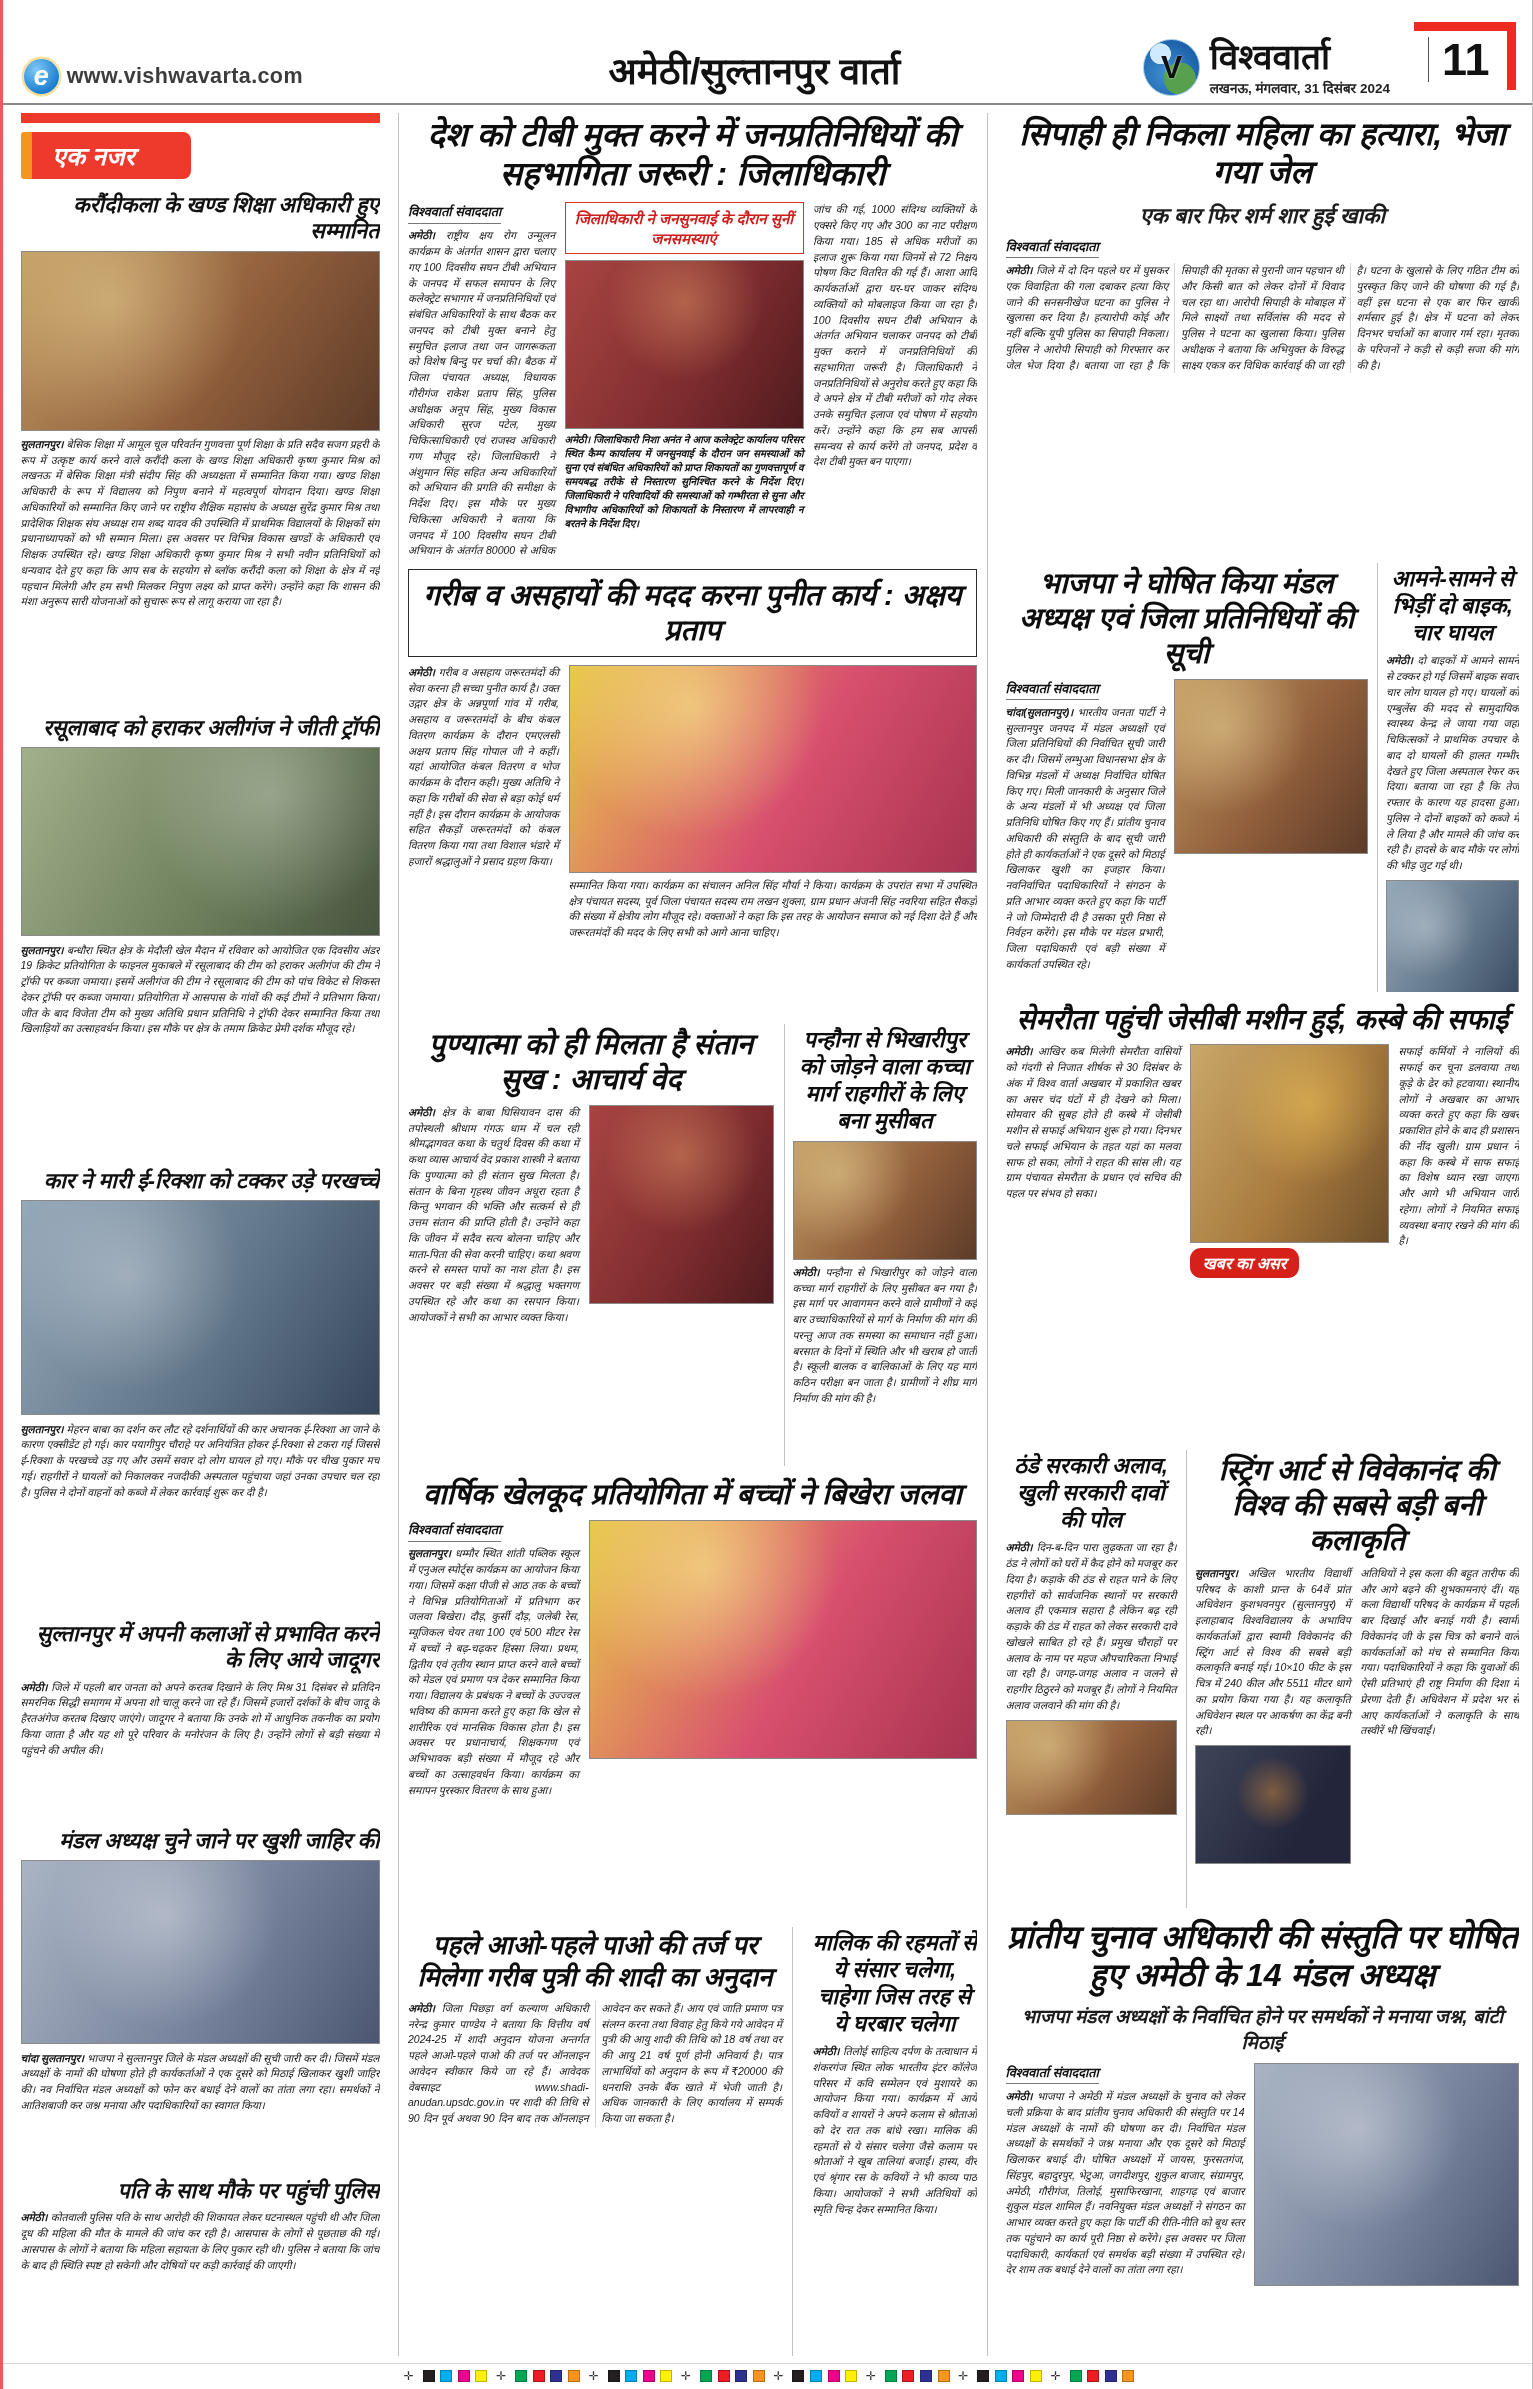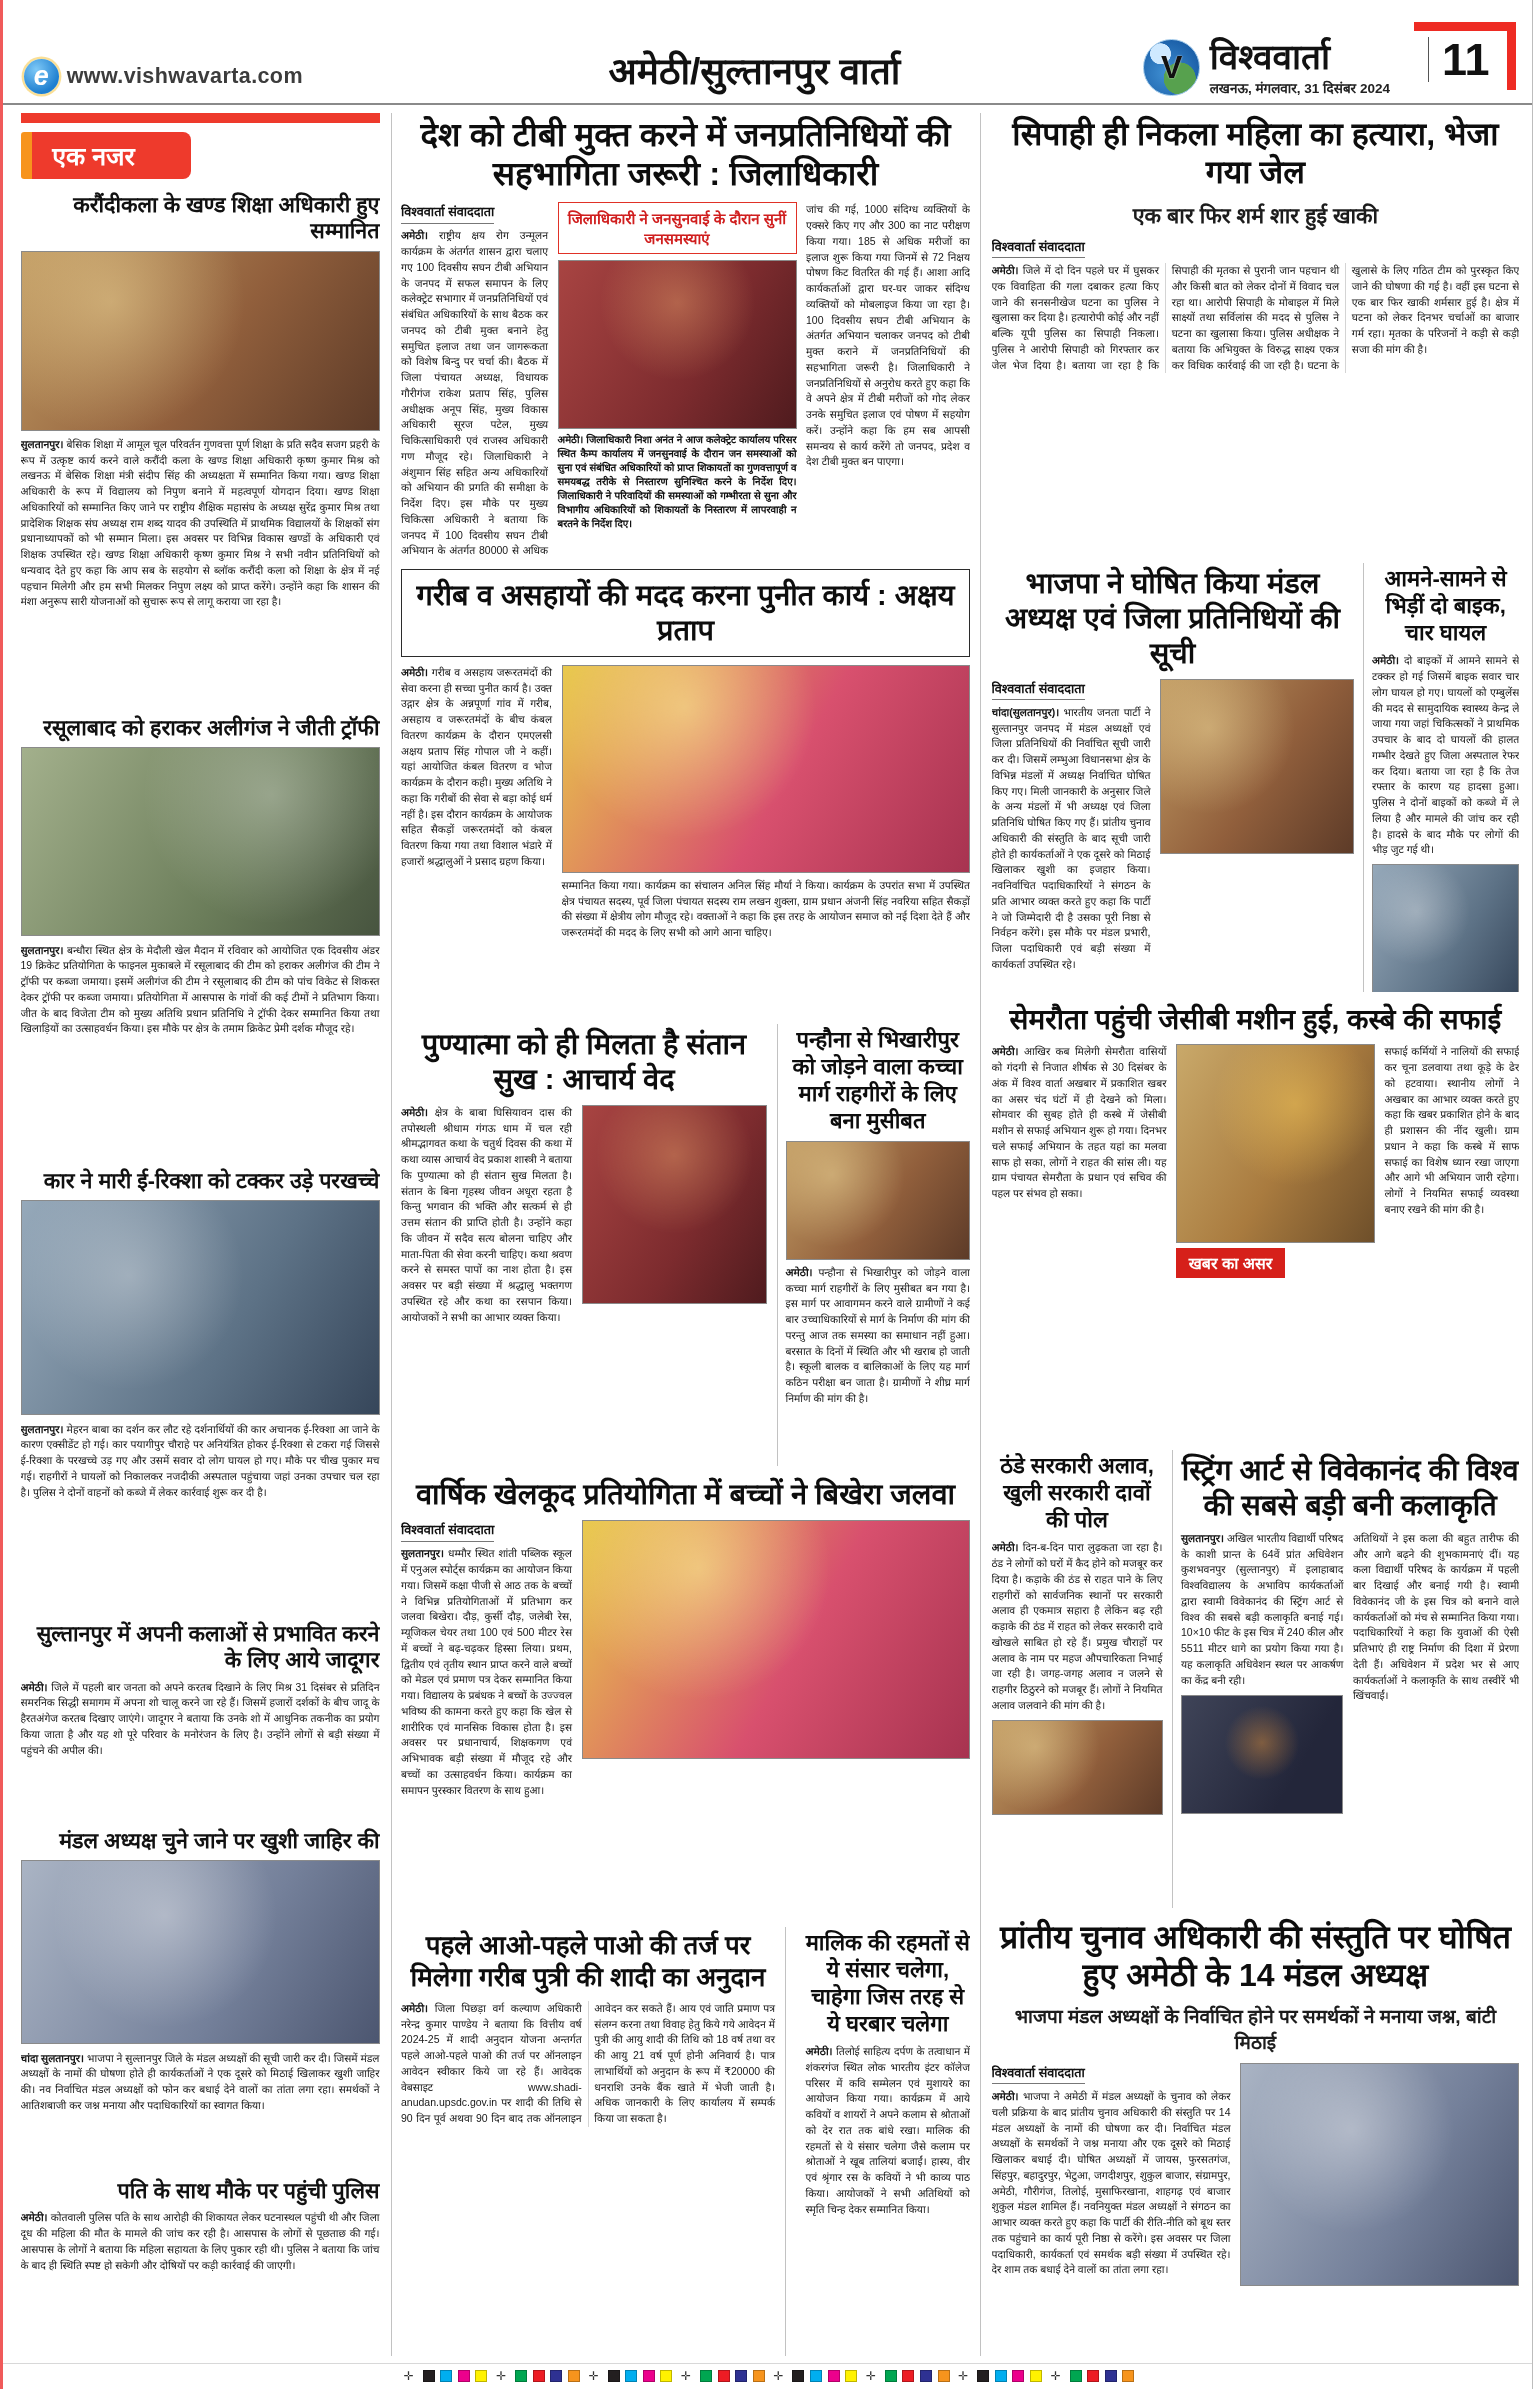--- a/index.html
+++ b/index.html
@@ -22,39 +22,39 @@
                            radial-gradient(circle at 65% 70%, #57a14e 0 30%, transparent 31%),
                            radial-gradient(circle at 40% 60%, #3f8fd2, #1b5fa8 75%);
                 border:1.6px solid #9ec7e8; display:flex; align-items:center; justify-content:center; }
   .logo-v { font-size:32px; font-weight:bold; color:#111; text-shadow:0 0 1.6px #fff; }
   .brand-txt .brand { font-size:35px; font-weight:bold; color:#111; line-height:1; }
   .brand-txt .date { font-size:13.5px; font-weight:bold; color:#222; margin-top:4.8px; }
   .pagenum { border-top:9.5px solid #ee2b23; border-right:9.5px solid #ee2b23; padding:6.4px 17.5px 8px 14.3px;
              margin-bottom:8px; display:flex; align-items:center; }
   .pagenum span { font-size:45px; font-weight:bold; color:#111; border-left:1.6px solid #555; padding-left:12.7px; line-height:1; }
   
-  .main { flex:1; display:flex; padding:8px 12.7px 6.4px 17.5px; gap:11px; }
+  .main { flex:1; display:flex; padding:8px 12.7px 6.4px 17.5px; gap:18px;font-style:italic; }
   .col-left  { width:359px; flex:none; }
   .col-center{ width:590px; flex:none; border-left:0.8px solid #c2c2c2; border-right:0.8px solid #c2c2c2; padding:0 9.5px; }
   .col-right { flex:1; }
   .art { overflow:hidden; margin-bottom:8px; }
   
   .h-left { font-size:21.5px; font-weight:bold; color:#111; line-height:1.22; margin:3.2px 0 6.4px;text-align:right; }
   .h-xl { font-size:33px; font-weight:bold; text-align:center; line-height:1.18; color:#0d0d0d; margin:3.2px 0 8px; }
   .h-lg { font-size:29px; font-weight:bold; text-align:center; line-height:1.2; color:#0d0d0d; margin:3.2px 0 8px; }
   .h-md { font-size:22px; font-weight:bold; text-align:center; line-height:1.22; color:#0d0d0d; margin:3.2px 0 6.4px; }
   .deck { font-size:21.5px; font-weight:600; text-align:center; color:#1c1c1c; margin:1.6px 0 8px; }
   .boxed { border:1.6px solid #2b2b2b; padding:8px 6.4px; }
   .redbox { border:1.6px solid #e03127; color:#d01e1e; font-weight:bold; font-size:15px; text-align:center;
             padding:4.8px 6.4px; margin-bottom:6.4px; background:#fff; }
   .hlbox { background:#fdf3e0; border:1.2px solid #e03127; color:#8c1d12; font-weight:bold; font-size:14.3px;
            padding:8px 9.5px; line-height:1.35; margin:3.2px 0 6.4px; }
   .hlbox .dot { color:#e03127; font-size:16px; margin-right:3.2px; }
   .impact-badge { display:inline-block; background:#d6201a; color:#fff; font-weight:bold; font-size:16px;
-                  padding:4px 12.7px; margin:4.8px 0; }
+                  padding:4px 12.7px; margin:4.8px 0;border-radius:11px; }
   .byline { font-size:12.7px; font-weight:bold; color:#111; border-bottom:1.6px solid #777; display:inline-block;
             padding-bottom:2.4px; margin-bottom:4.8px; }
   .body { font-size:10.5px; line-height:1.5; color:#161616; text-align:justify; }
   .body .dl { font-weight:bold; }
   .cols-2 { column-count:2; column-gap:12.7px; column-rule:0.8px solid #d4d4d4; }
   .cols-3 { column-count:3; column-gap:12.7px; column-rule:0.8px solid #d4d4d4; }
   .flexrow { display:flex; gap:9.5px; }
   .caption { font-size:10px; font-weight:bold; color:#111; margin-top:4px; line-height:1.4; text-align:justify; }
   
   .photo { width:100%; border:0.8px solid #8a8a8a; background-size:cover; position:relative;

